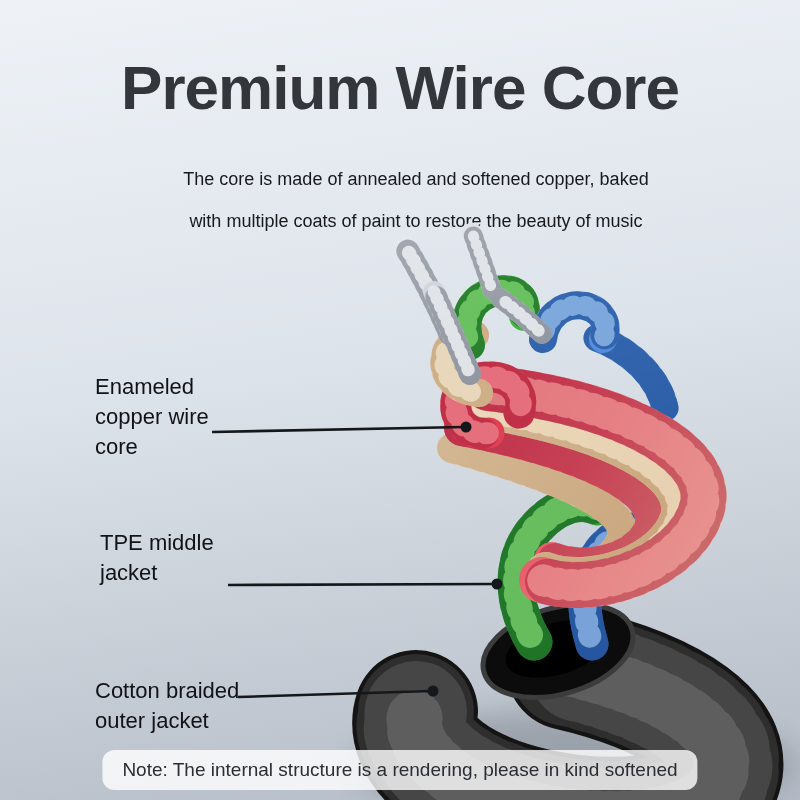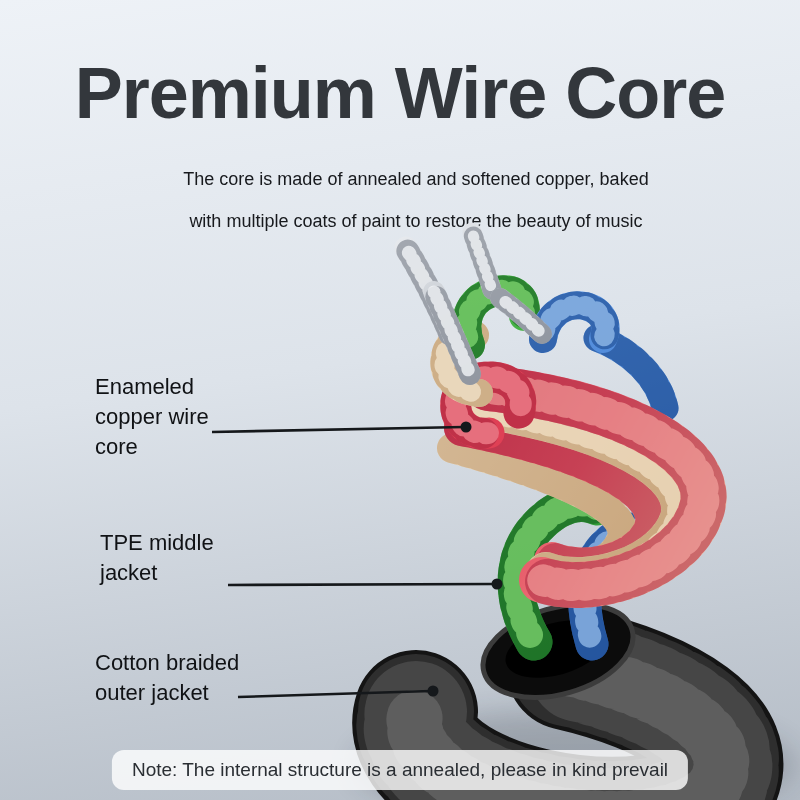--- a/index.html
+++ b/index.html
@@ -3,33 +3,33 @@
 <meta charset="utf-8">
 <style>
   html,body{margin:0;padding:0;}
   .stage{
     position:relative;width:800px;height:800px;overflow:hidden;
     background:linear-gradient(172deg,#eef2f7 0%,#dde3ea 45%,#b3bbc5 100%);
     font-family:"Liberation Sans",sans-serif;
   }
   .title{
     position:absolute;top:52px;left:0;width:100%;margin:0;text-align:center;
-    font-size:72px;font-weight:800;letter-spacing:-1px;color:#33373c;
+    font-size:62px;font-weight:800;letter-spacing:-1px;color:#33373c;
   }
   .subtitle{
     position:absolute;top:142px;left:50%;transform:translateX(-50%);
     width:470px;margin:16px;text-align:center;
     font-size:18px;line-height:42px;font-weight:500;color:#17191d;
   }
   .callout-label{
     position:absolute;font-size:22px;line-height:30px;font-weight:500;color:#101215;
   }
   .label1{left:95px;top:372px;width:150px;}
   .label2{left:100px;top:528px;width:150px;}
-  .label3{left:95px;top:648px;width:160px;}
+  .label3{left:95px;top:676px;width:160px;}
   svg.art{position:absolute;left:0;top:0;}
   .note{
     position:absolute;left:50%;bottom:10px;transform:translateX(-50%);
     background:rgba(255,255,255,0.8);border-radius:12px;padding:9px 20px;
     font-size:19px;color:#2a2e33;white-space:nowrap;
   }
 </style>
 </head>
 <body>
 
@@ -159,15 +159,15 @@
     <g stroke="#15181b" stroke-width="2.6" fill="#15181b">
       <line x1="212" y1="432" x2="464" y2="427"></line>
       <line x1="228" y1="585" x2="495" y2="584"></line>
       <line x1="238" y1="697" x2="431" y2="691"></line>
       <circle cx="466" cy="427" r="5.5" stroke="none"></circle>
       <circle cx="497" cy="584" r="5.5" stroke="none"></circle>
       <circle cx="433" cy="691" r="5.5" stroke="none"></circle>
     </g>
   </svg>
 
-  <div class="note">Note: The internal structure is a annealed, please in kind prevail</div>
+  <div class="note">Note: The internal structure is a rendering, please in kind softened</div>
 
 </div>
 
 </body></html>

